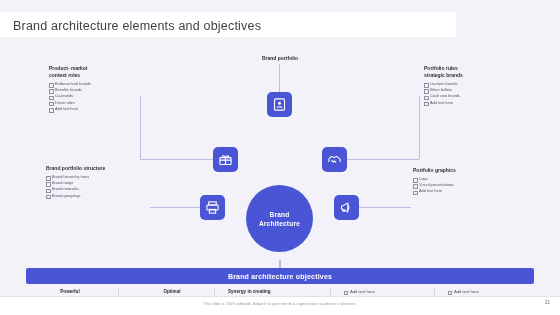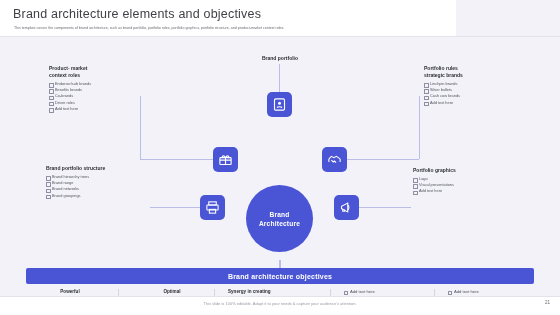--- a/index.html
+++ b/index.html
@@ -9,21 +9,21 @@
     font-family:"Liberation Sans", sans-serif;
     overflow:hidden;
     position:relative;
   }
   .slide{
     position:absolute;inset:0;
     background:#f2f2f8;
   }
   
   .header{
-    position:absolute;left:0;top:0;width:456px;height:36px;
+    position:absolute;left:0;top:12px;width:456px;height:36px;
     background:#ffffff;
   }
   .title{
     position:absolute;left:13px;top:7px;
     font-size:12.5px;color:#3f3f46;
     letter-spacing:.2px;
   }
   .subtitle{
     position:absolute;left:14px;top:26px;width:480px;
     font-size:3.6px;color:#6b6b73;line-height:5px;

